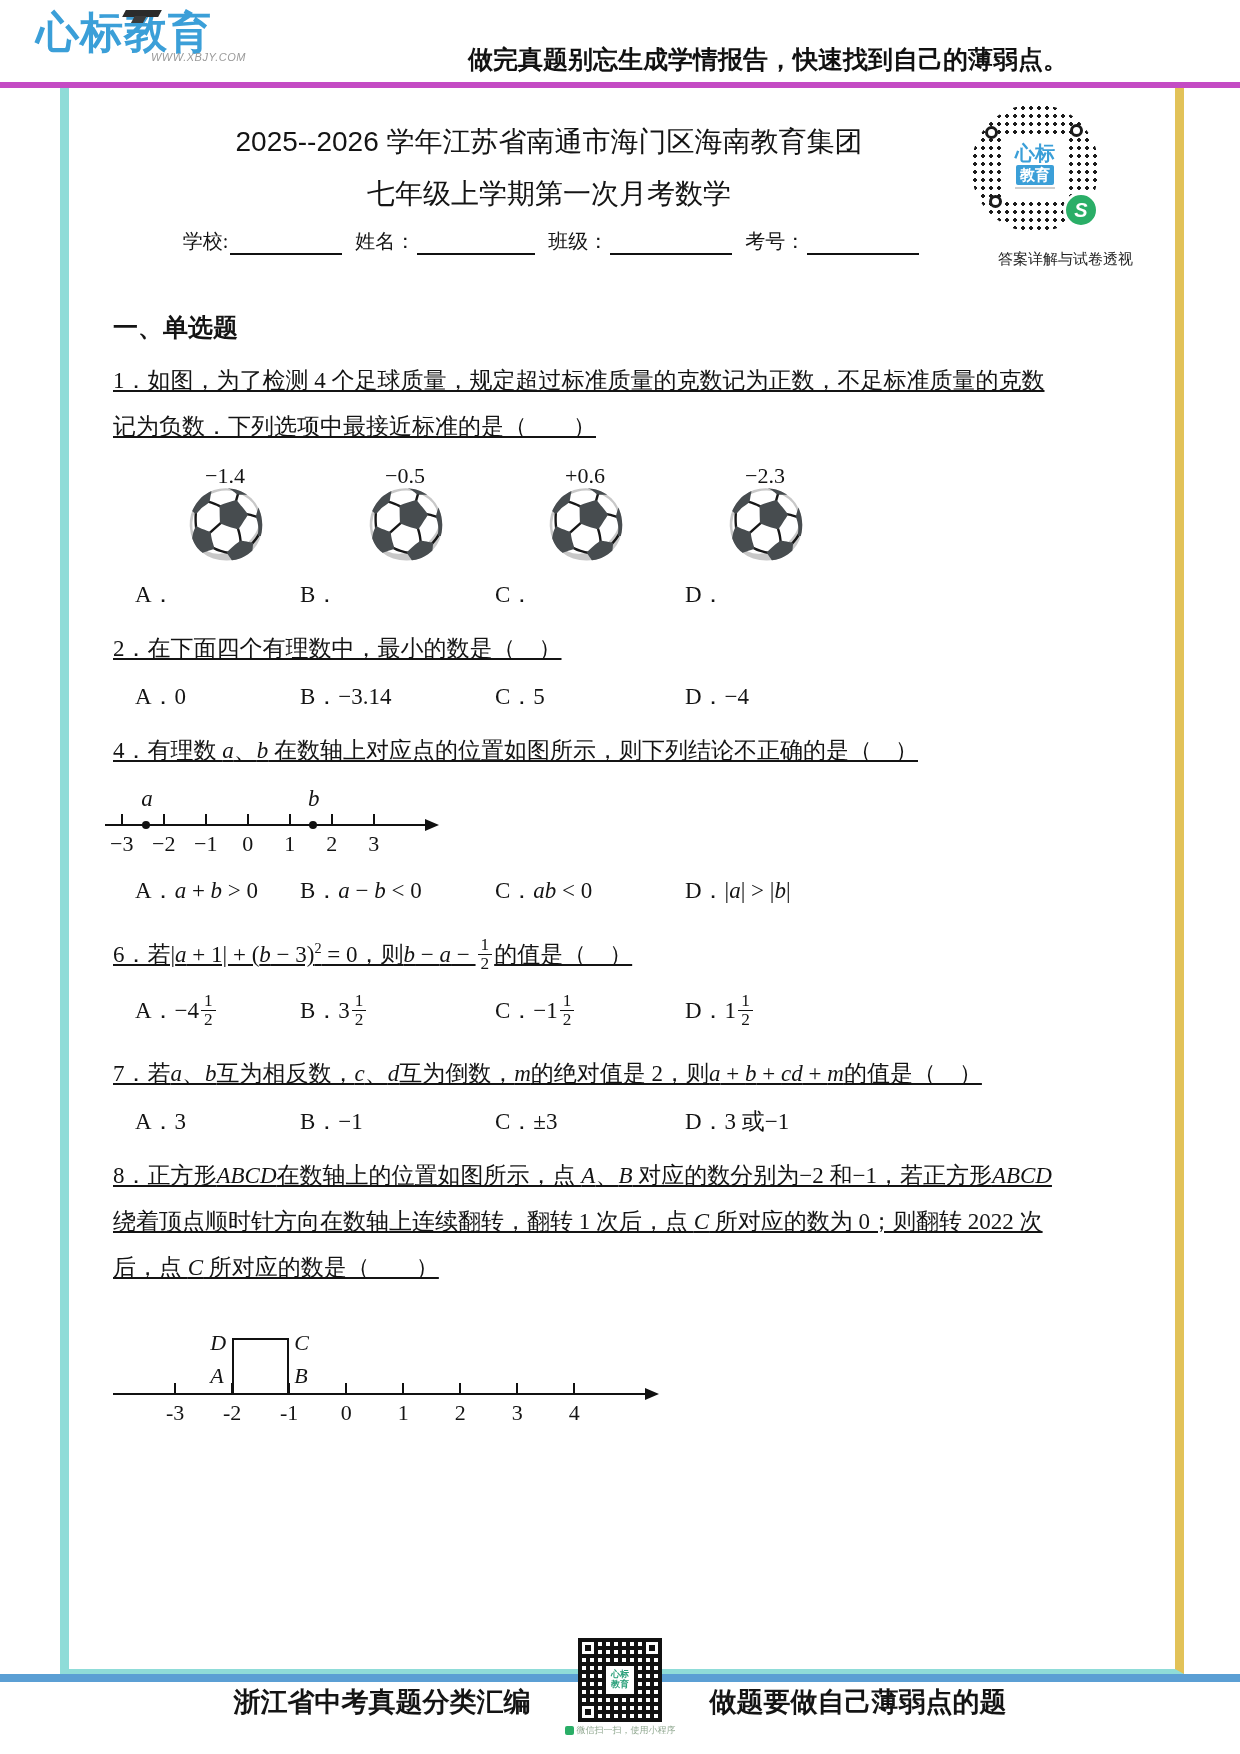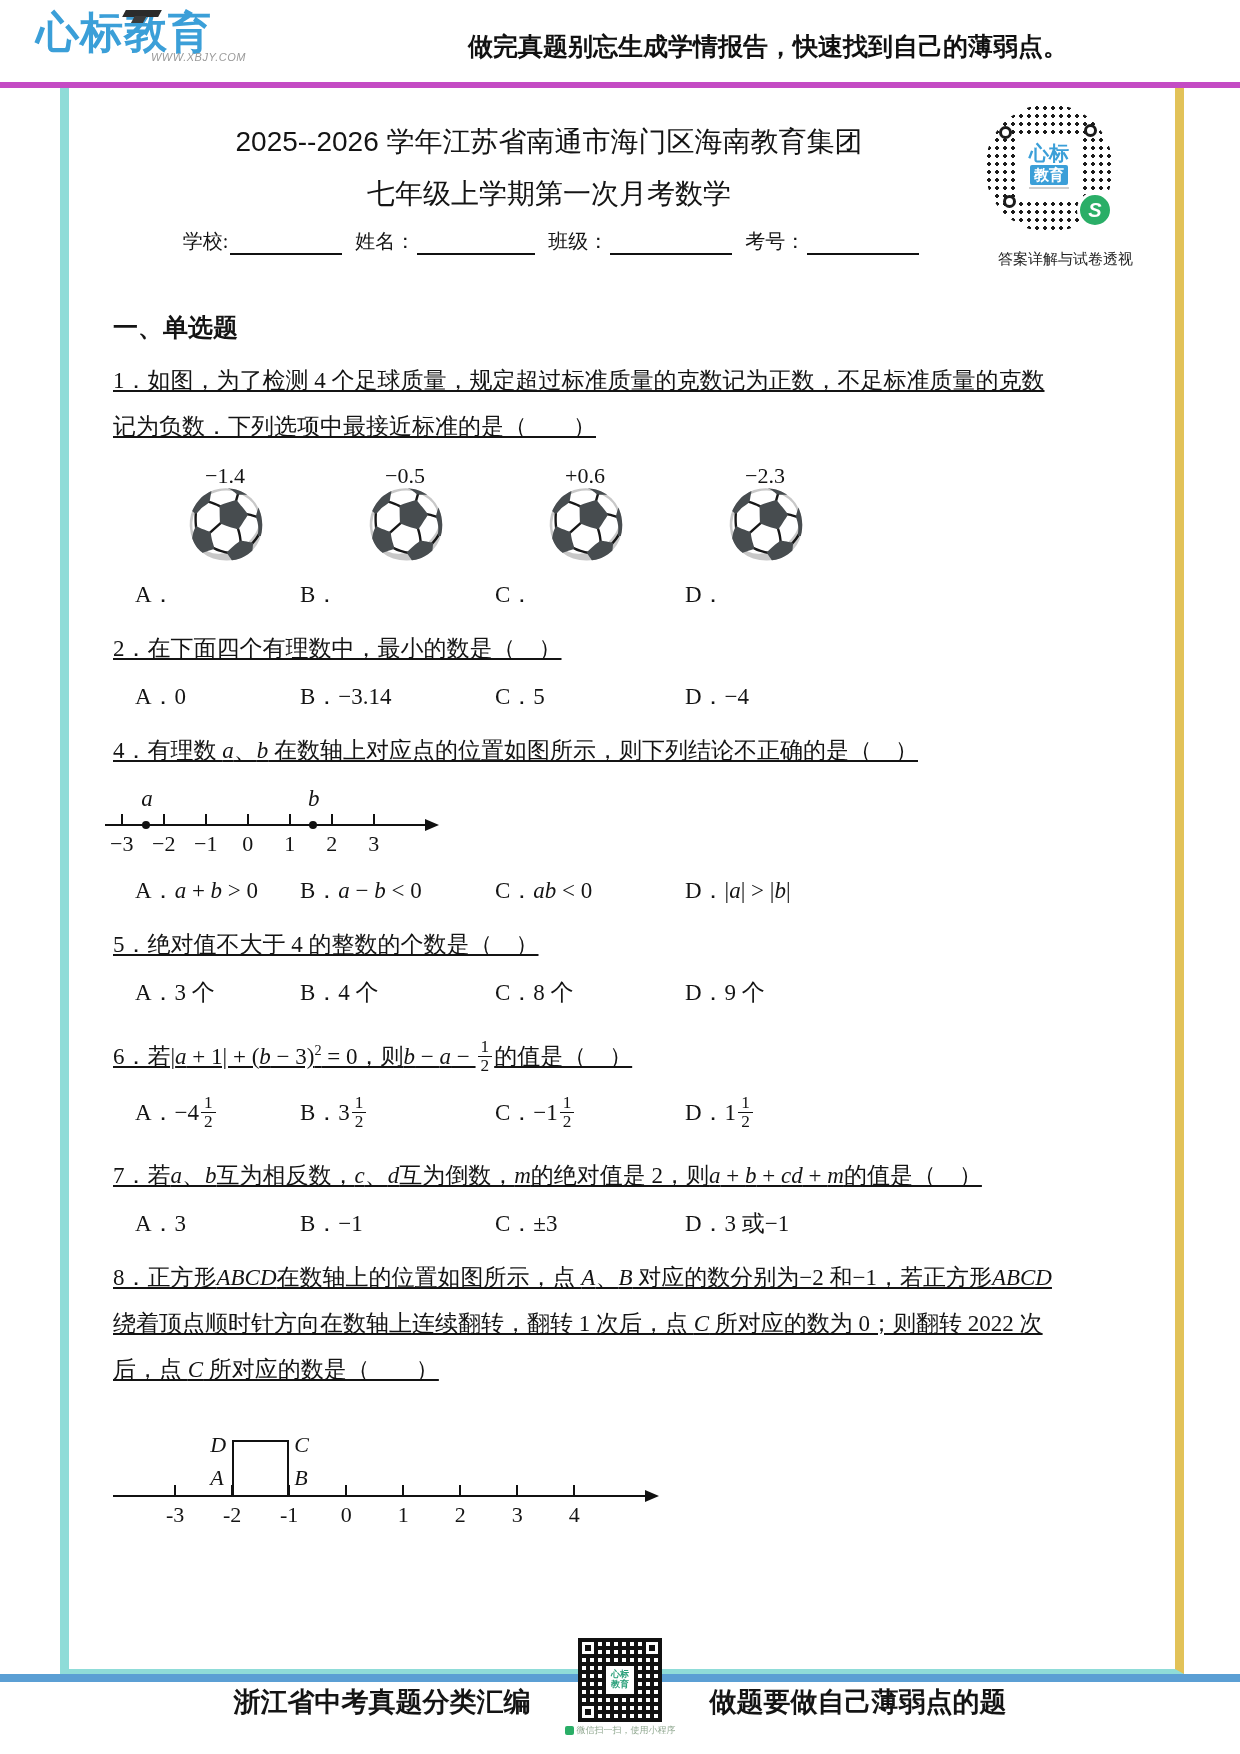--- a/index.html
+++ b/index.html
@@ -15,42 +15,42 @@
   .logo-text {
     font-family: "Liberation Sans", "DejaVu Sans", sans-serif;
     font-size: 43px; font-weight: bold; color: var(--brand_blue, #3b9fd8);
     letter-spacing: 1px; line-height: 1.05;
   }
   .logo-cap { position: absolute; left: 88px; top: 0px; width: 36px; height: 7px;
     background: #2b2b2b; transform: skewX(-28deg); }
   .logo-cap::after { content:""; position:absolute; left: 12px; top: 6px; width: 12px; height: 7px; background:#3a3a3a; }
   .logo-sub { font-family: "Liberation Sans", sans-serif; font-size: 11px; color: #9a9a9a;
     font-style: italic; text-align: right; margin-top: -4px; letter-spacing: 0.5px; }
-  .slogan { position: absolute; right: 172px; top: 30px; font-size: 25px; font-weight: 600; color: #111; font-family: Liberation Mono, monospace; }
+  .slogan { position: absolute; right: 172px; top: 43px; font-size: 25px; font-weight: 600; color: #111; font-family: Liberation Mono, monospace; }
   .magenta-line { position: absolute; top: 82px; left: 0; width: 100%; height: 6px;
     background: var(--magenta_line, #c44bc4); }
   
   .sheet {
     position: absolute; top: 88px; left: 60px; width: 1124px; height: 1586px;
     border-left: 9px solid var(--teal_border, #8fdcd8);
     border-right: 9px solid var(--gold_border, #e2c258);
     border-bottom: 5px solid var(--teal_border, #8fdcd8);
     padding: 26px 40px 0 44px; background: #fff;
   }
   .title-wrap { margin-right: 150px; text-align: center; }
   .paper-title {
     font-family: "Liberation Sans", "DejaVu Sans", sans-serif;
     font-size: 28px; font-weight: normal; line-height: 40px; margin-top: 8px;
   }
   .paper-title.t2 { margin-top: 12px; }
   .info-line { margin-top: 14px; font-size: 20px; white-space: nowrap; }
   .info-label { margin-left: 6px; margin-top: 14px; }
   .blank { display: inline-block; height: 20px; border-bottom: 2px solid #111; vertical-align: bottom; margin: 0 2px; }
   
-  .qr-top { position: absolute; top: 16px; right: 62px; width: 128px; height: 128px; text-align: center; }
+  .qr-top { position: absolute; top: 16px; right: 76px; width: 128px; height: 128px; text-align: center; }
   .qr-dots { position: absolute; inset: 0; border-radius: 50%;
     background-image: radial-gradient(#1b1b1b 1.7px, transparent 1.9px);
     background-size: 8px 8px; }
   .qr-ring { position: absolute; width: 13px; height: 13px; border: 3.5px solid #1b1b1b; border-radius: 50%; background: #fff; }
   .qr-center { position: absolute; left: 33px; top: 30px; width: 62px; height: 64px; background: #fff;
     display: flex; flex-direction: column; align-items: center; justify-content: center; gap: 2px; }
   .qr-center .l1 { font-family: "Liberation Sans", sans-serif; font-weight: bold; font-size: 20px;
     color: var(--brand_blue, #3b9fd8); line-height: 1; }
   .qr-center .l2 { font-family: "Liberation Sans", sans-serif; font-weight: bold; font-size: 15px;
     color: #fff; background: var(--brand_blue, #3b9fd8); line-height: 1.15; padding: 1px 4px; border-radius: 2px; }
@@ -221,29 +221,20 @@
         <div class="nl-ptlab" style="left: 202.935px; top: 2px;">b</div>
       </div>
     <div class="opt-row">
       <span>A．<span class="mi">a</span> + <span class="mi">b</span> &gt; 0</span>
       <span>B．<span class="mi">a</span> − <span class="mi">b</span> &lt; 0</span>
       <span>C．<span class="mi">ab</span> &lt; 0</span>
       <span>D．|<span class="mi">a</span>| &gt; |<span class="mi">b</span>|</span>
     </div>
   </div>
 
-  <div class="q">
-    <div class="q-line">5．绝对值不大于 4 的整数的个数是（　）</div>
-    <div class="opt-row">
-      <span>A．3 个</span>
-      <span>B．4 个</span>
-      <span>C．8 个</span>
-      <span>D．9 个</span>
-    </div>
-  </div>
 
   <div class="q">
     <div class="q-line" style="line-height:52px">6．若|<span class="mi">a</span> + 1| + (<span class="mi">b</span> − 3)<sup>2</sup> = 0，则<span class="mi">b</span> − <span class="mi">a</span> − <span class="frac"><span class="num">1</span><span class="den">2</span></span>的值是（　）</div>
     <div class="opt-row tall">
       <span>A．−4<span class="frac"><span class="num">1</span><span class="den">2</span></span></span>
       <span>B．3<span class="frac"><span class="num">1</span><span class="den">2</span></span></span>
       <span>C．−1<span class="frac"><span class="num">1</span><span class="den">2</span></span></span>
       <span>D．1<span class="frac"><span class="num">1</span><span class="den">2</span></span></span>
     </div>
   </div>

